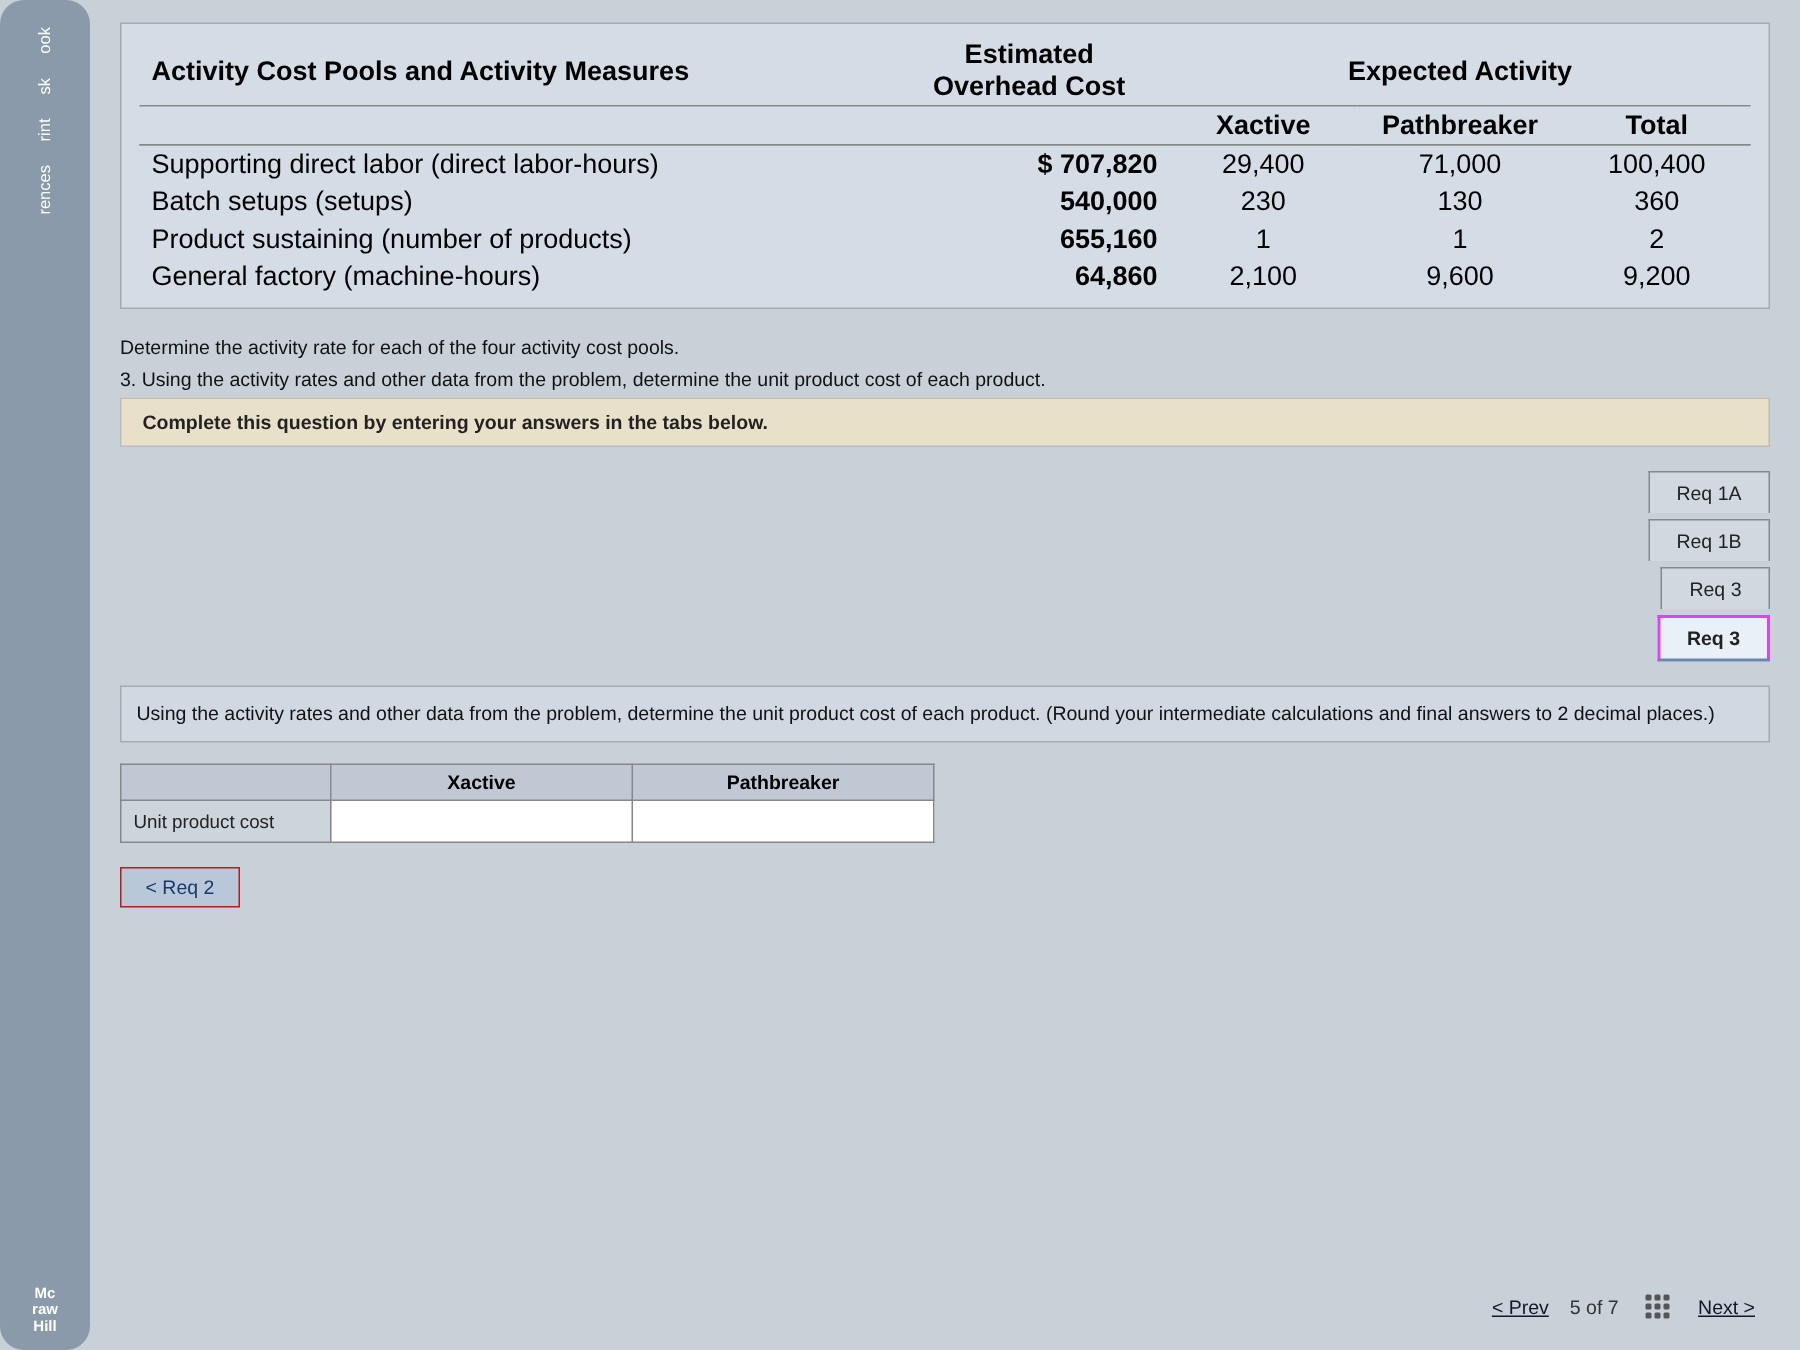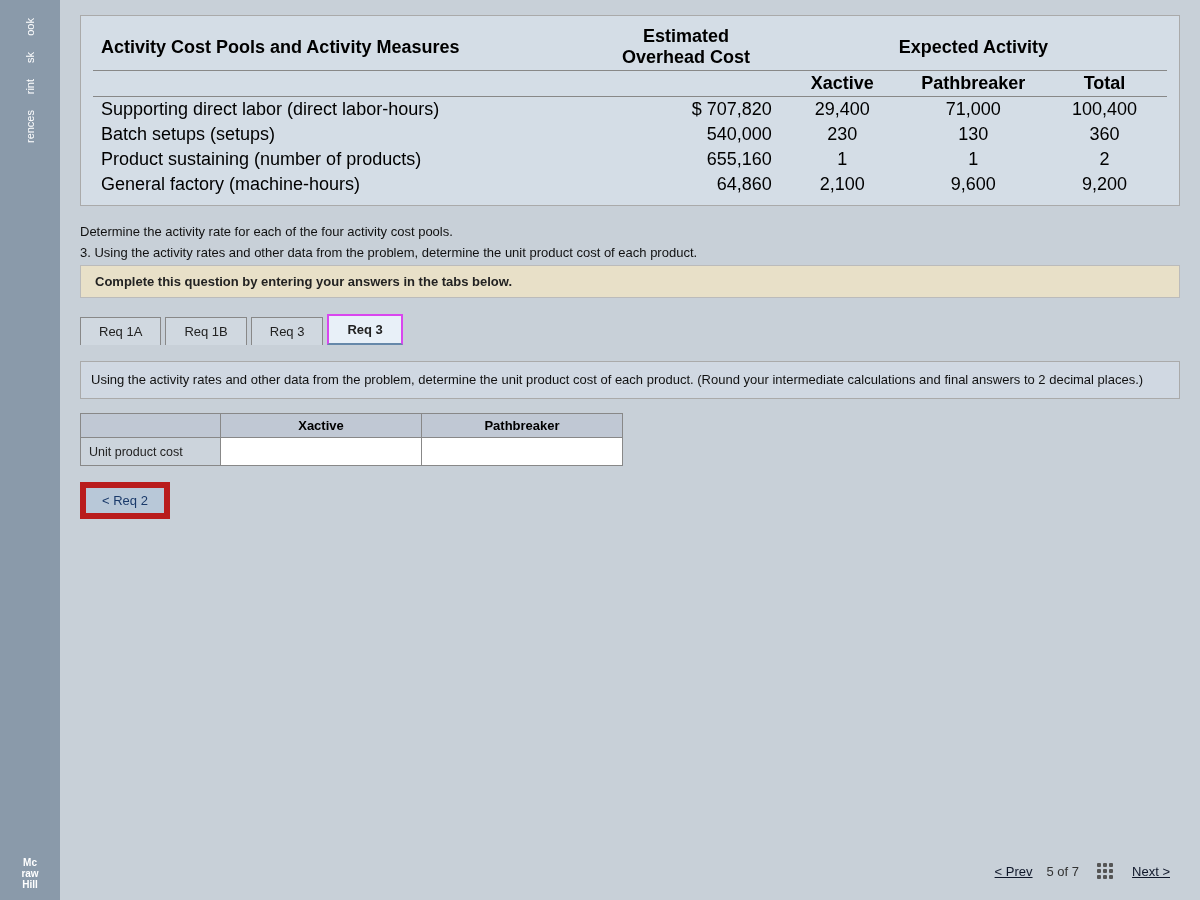--- a/index.html
+++ b/index.html
@@ -27,20 +27,21 @@
       position: absolute;
       left: 0;
       top: 0;
       width: 60px;
       height: 900px;
       background: #8a9aaa;
       display: flex;
       flex-direction: column;
       align-items: center;
       padding-top: 10px;
+      border-radius: 16px;
     }
 
     .sidebar-item {
       color: #fff;
       font-size: 11px;
       writing-mode: vertical-rl;
       transform: rotate(180deg);
       padding: 8px 4px;
       cursor: pointer;
     }
@@ -76,21 +77,21 @@
       padding: 2px 8px;
       border-bottom: 1px solid #888;
     }
 
     .top-table td {
       padding: 2px 8px;
       vertical-align: top;
     }
 
     .col-activity { width: 40%; }
-    .col-est { width: 15%; text-align: right; }
+    .col-est { width: 15%; text-align: right; font-weight: bold; }
     .col-xactive { width: 10%; text-align: center; }
     .col-pathbreaker { width: 10%; text-align: center; }
     .col-total { width: 10%; text-align: center; }
 
     .text-right { text-align: right; }
     .text-center { text-align: center; }
     .bold { font-weight: bold; }
 
     .header-group {
       text-align: center;
@@ -112,21 +113,21 @@
       padding: 8px 14px;
       font-weight: bold;
       font-size: 13px;
       margin-bottom: 16px;
       color: #222;
     }
 
     
     .tabs-row {
       display: flex;
-      flex-direction: row;
+      flex-direction: column;
       gap: 4px;
       margin-bottom: 16px;
       align-items: flex-end;
     }
 
     .tab-btn {
       background: #d0d8e0;
       border: 1px solid #888;
       padding: 6px 18px;
       font-size: 13px;
@@ -233,21 +234,21 @@
     .grid-dot {
       width: 4px;
       height: 4px;
       background: #555;
       border-radius: 1px;
     }
 
     
     .back-btn {
       background: #b8c8d8;
-      border: 6px solid #b91c1c;
+      border: 1px solid #b91c1c;
       padding: 5px 16px;
       font-size: 13px;
       cursor: pointer;
       color: #1a3a6a;
     }
 
     
     .logo-area {
       position: absolute;
       bottom: 10px;

